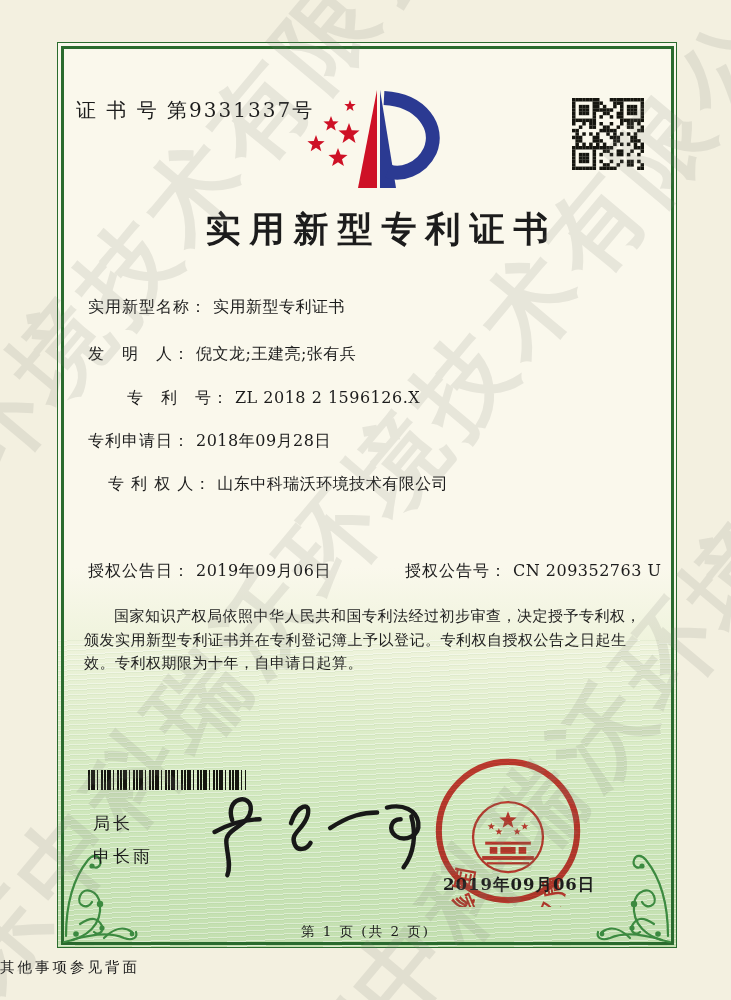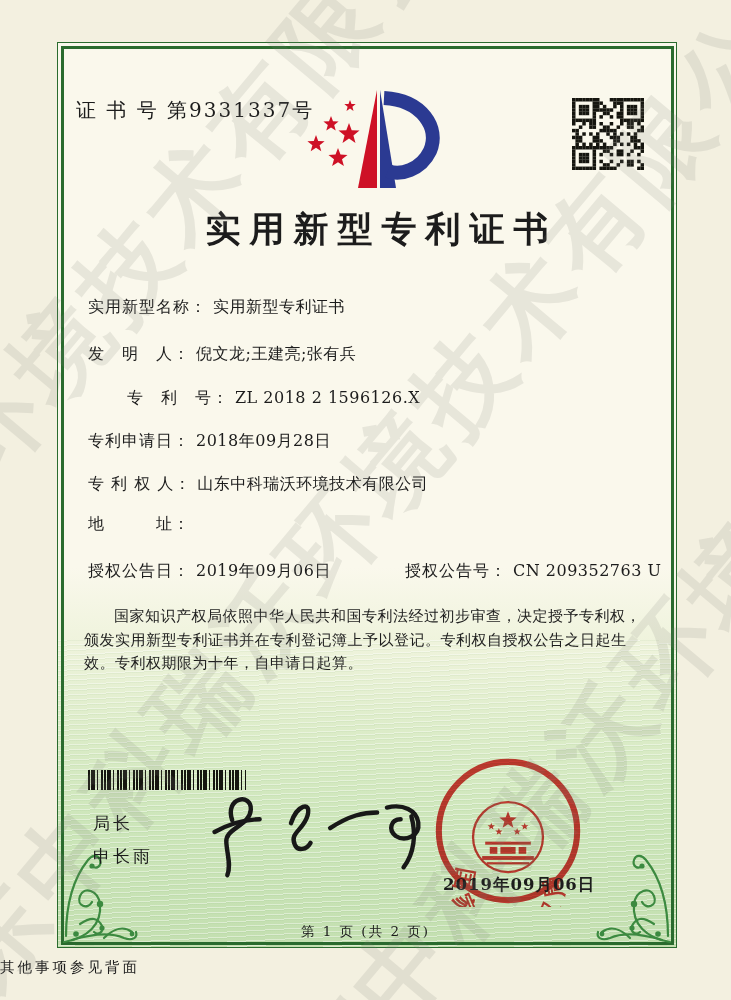--- a/index.html
+++ b/index.html
@@ -42,21 +42,21 @@
     font-size:35px;font-weight:bold;letter-spacing:9px;
   }
   
   .field-row{left:88px;width:575px;font-size:16px;display:flex;line-height:22px;}
   .field-row .lbl{white-space:pre;flex:0 0 auto;letter-spacing:1px;}
   .field-row .val{margin-left:6px;letter-spacing:.5px;}
   .row-name{top:296px;}
   .row-inventor{top:343px;}
   .row-patno{top:387px;margin-left:39px;}
   .row-filing{top:430px;}
-  .row-patentee{top:473px;}
+  .row-patentee{top:473px;margin-left:20px;}
   .row-address{top:513px;}
   .row-address .val{width:430px;line-height:24px;}
   .row-grant{top:560px;}
   .grant-no-group{display:flex;margin-left:74px;align-items:flex-end;}
   
   .paras{left:84px;top:589px;width:568px;font-size:15px;line-height:23.5px;letter-spacing:.5px;}
   .paras p{margin:16px 0 4px 0;text-indent:2em;}
   
   .barcode{
     left:88px;top:770px;width:158px;height:20px;
@@ -392,21 +392,20 @@
 </div>
 <div class="abs field-row row-filing content">
   <span class="lbl">专利申请日：</span>
   <span class="val">2018年09月28日</span>
 </div>
 <div class="abs field-row row-patentee content">
   <span class="lbl">专 利 权 人：</span>
   <span class="val">山东中科瑞沃环境技术有限公司</span>
 </div>
 <div class="abs field-row row-address content">
-  <span class="lbl">地　　　址：</span>
 </div>
 <div class="abs field-row row-grant content">
   <span class="lbl">授权公告日：</span>
   <span class="val">2019年09月06日</span>
   <span class="grant-no-group">
     <span class="lbl">授权公告号：</span>
     <span class="val">CN 209352763 U</span>
   </span>
 </div>
 

